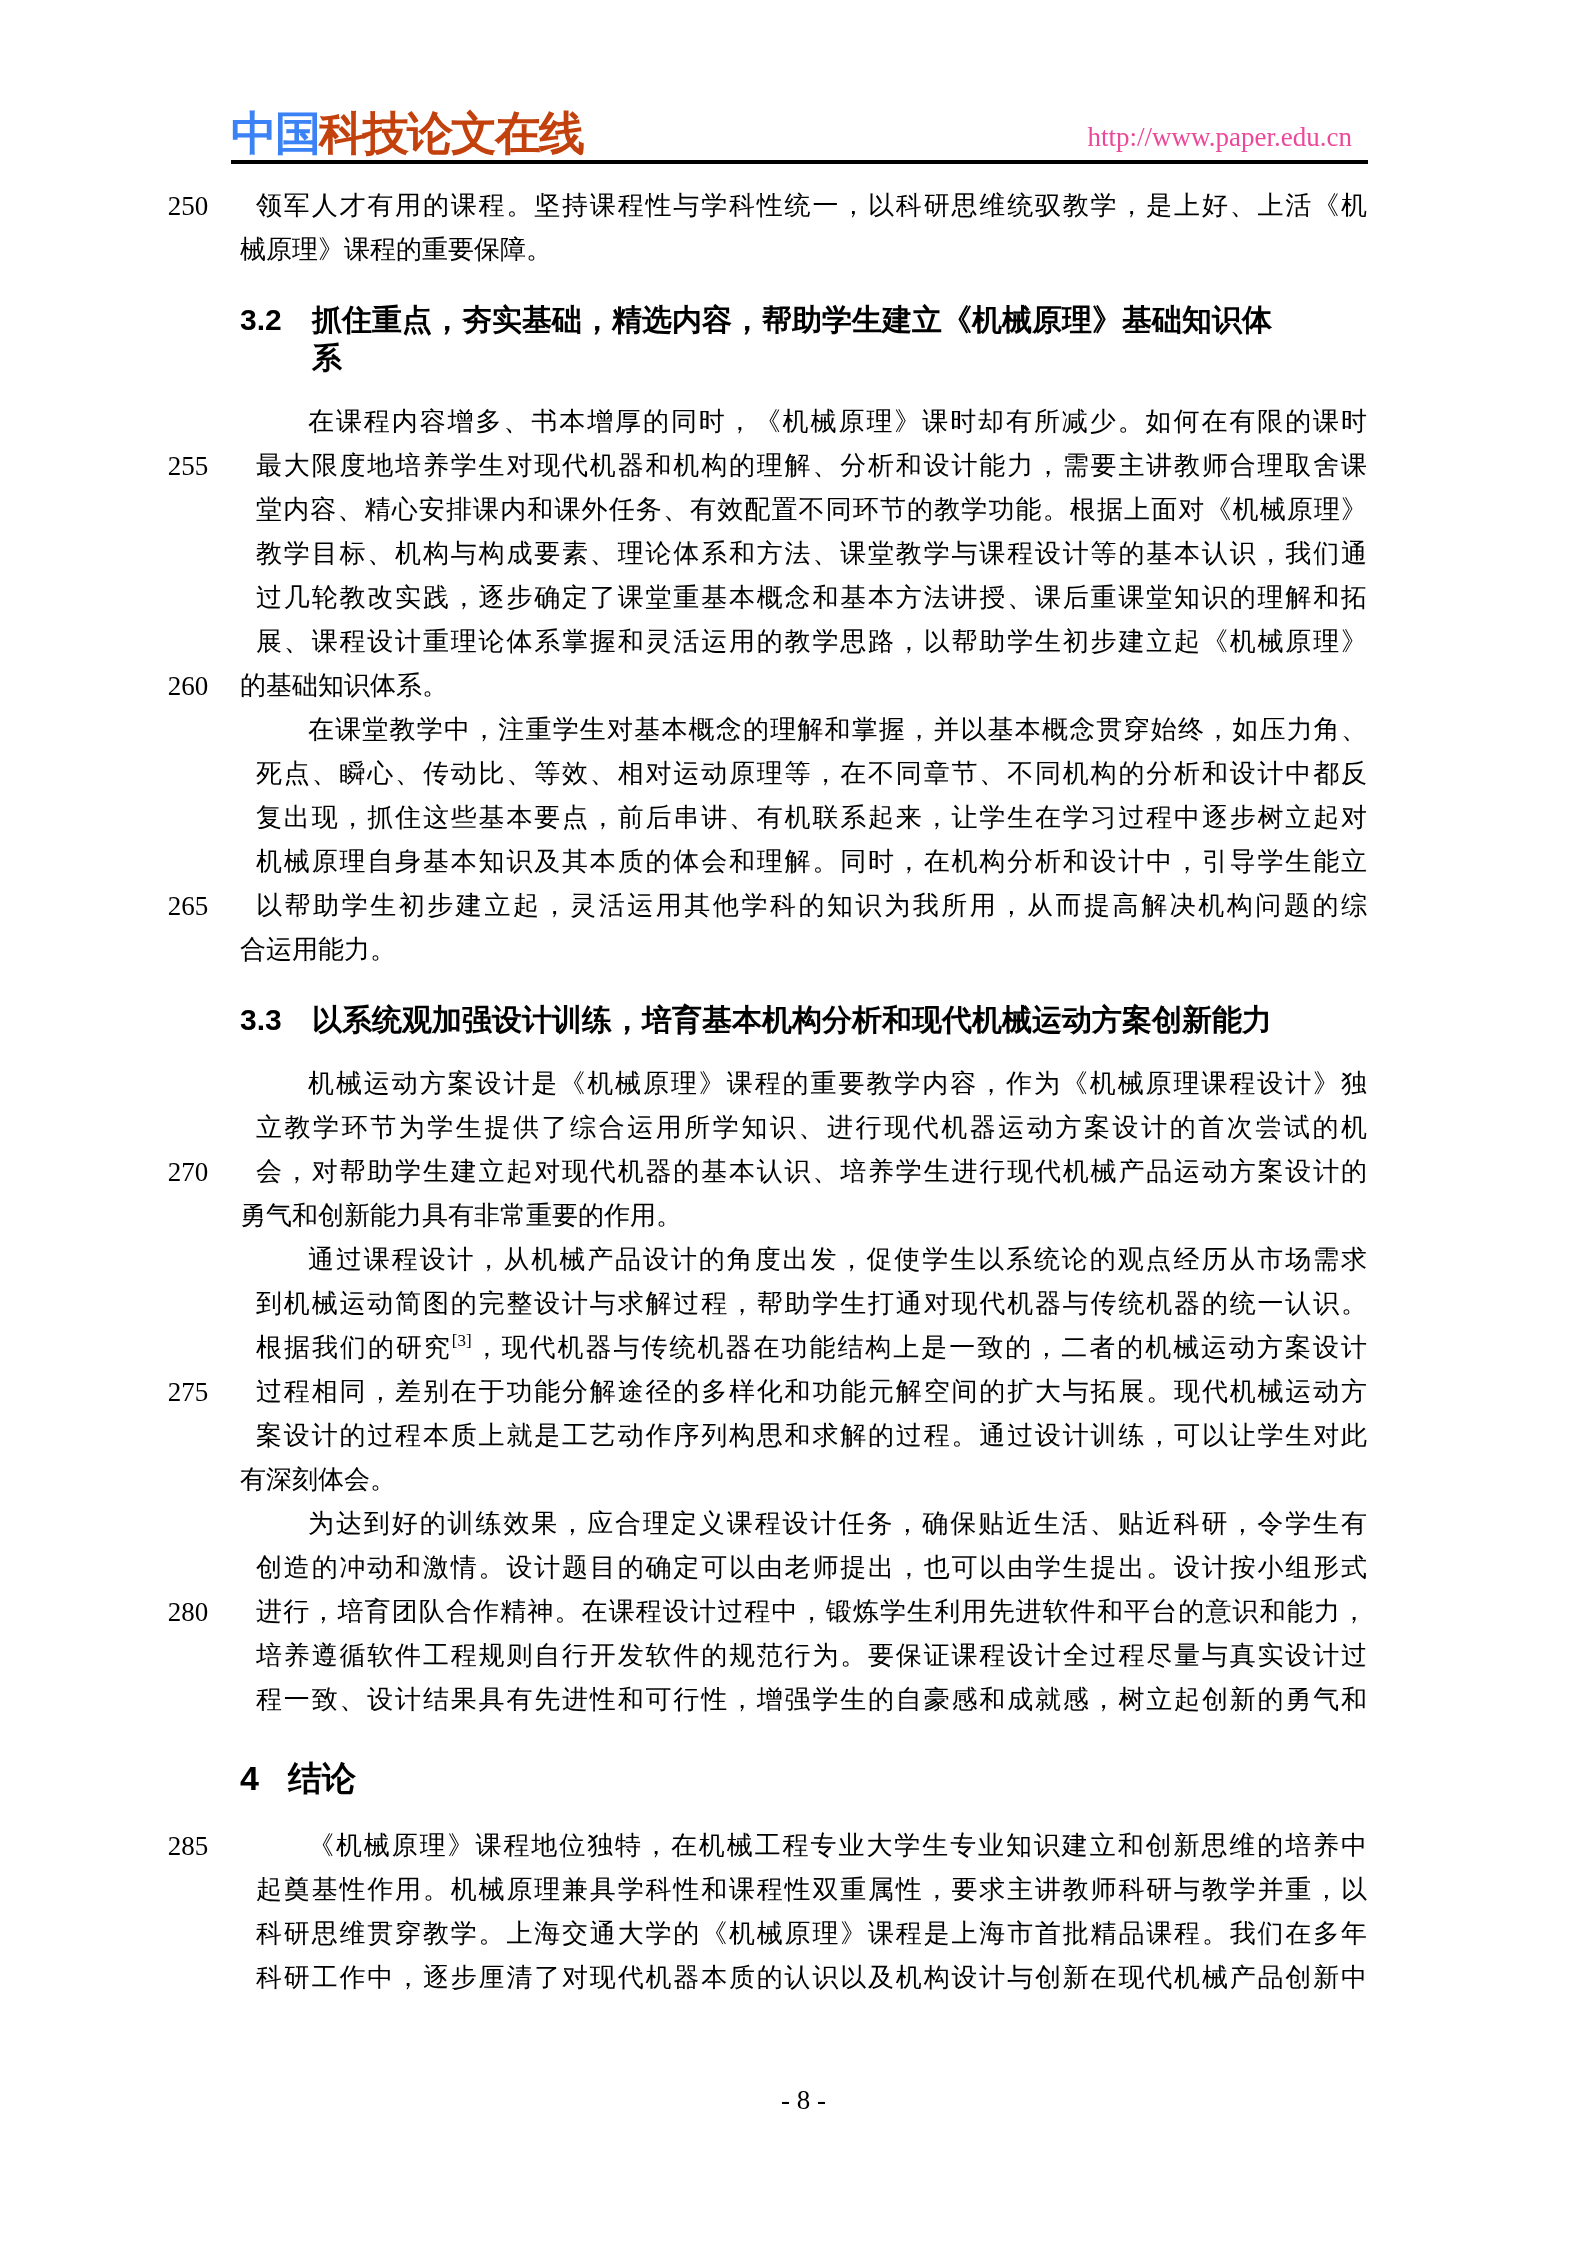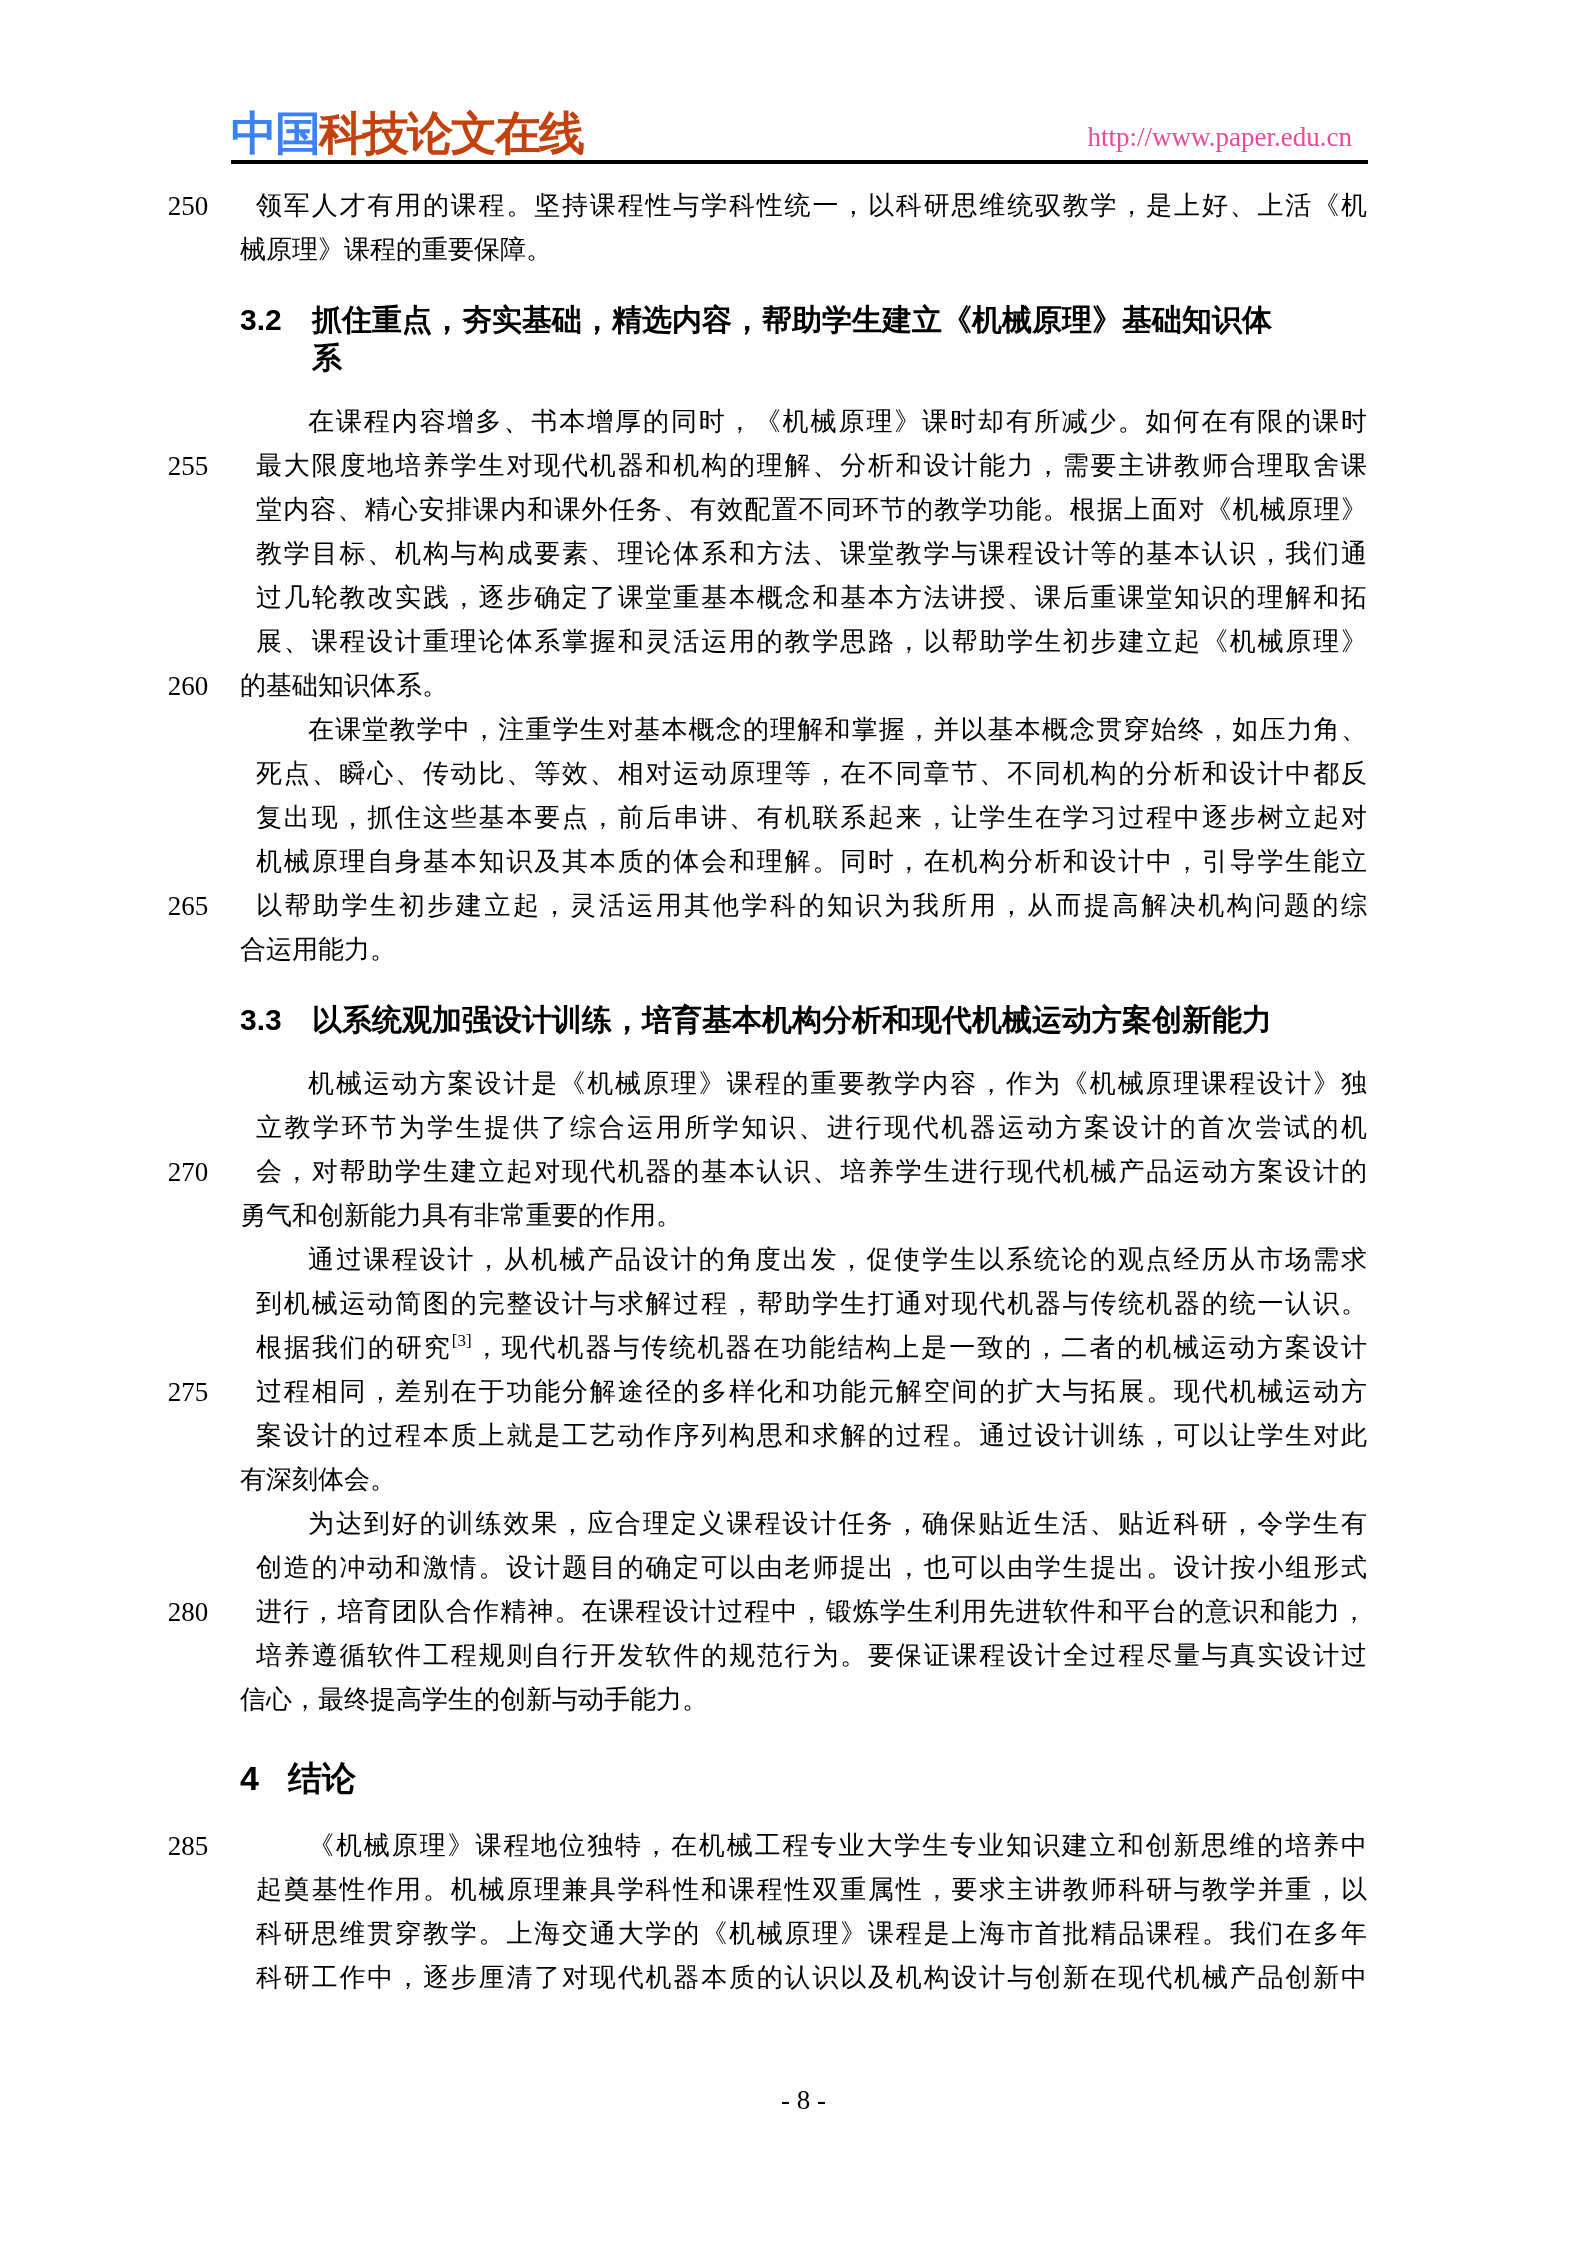--- a/index.html
+++ b/index.html
@@ -231,25 +231,25 @@
   <div class="line justify">
     <span class="num">280</span>
     <span class="txt">进行，培育团队合作精神。在课程设计过程中，锻炼学生利用先进软件和平台的意识和能力，</span>
   </div>
 
   <div class="line justify">
     <span class="num"></span>
     <span class="txt">培养遵循软件工程规则自行开发软件的规范行为。要保证课程设计全过程尽量与真实设计过</span>
   </div>
 
-
-  <div class="line">
-    <span class="num"></span>
-    <span class="txt">信心，最终提高学生的创新与动手能力。</span>
-  </div>
+  <div class="line justify">
+    <span class="num"></span>
+    <span class="txt">程一致、设计结果具有先进性和可行性，增强学生的自豪感和成就感，树立起创新的勇气和</span>
+  </div>
+
 
   <div class="line h1">
     <span class="num"></span>
     <span class="txt"><span class="hnum">4</span>结论</span>
   </div>
 
   <div class="line indent justify">
     <span class="num">285</span>
     <span class="txt">《机械原理》课程地位独特，在机械工程专业大学生专业知识建立和创新思维的培养中</span>
   </div>

